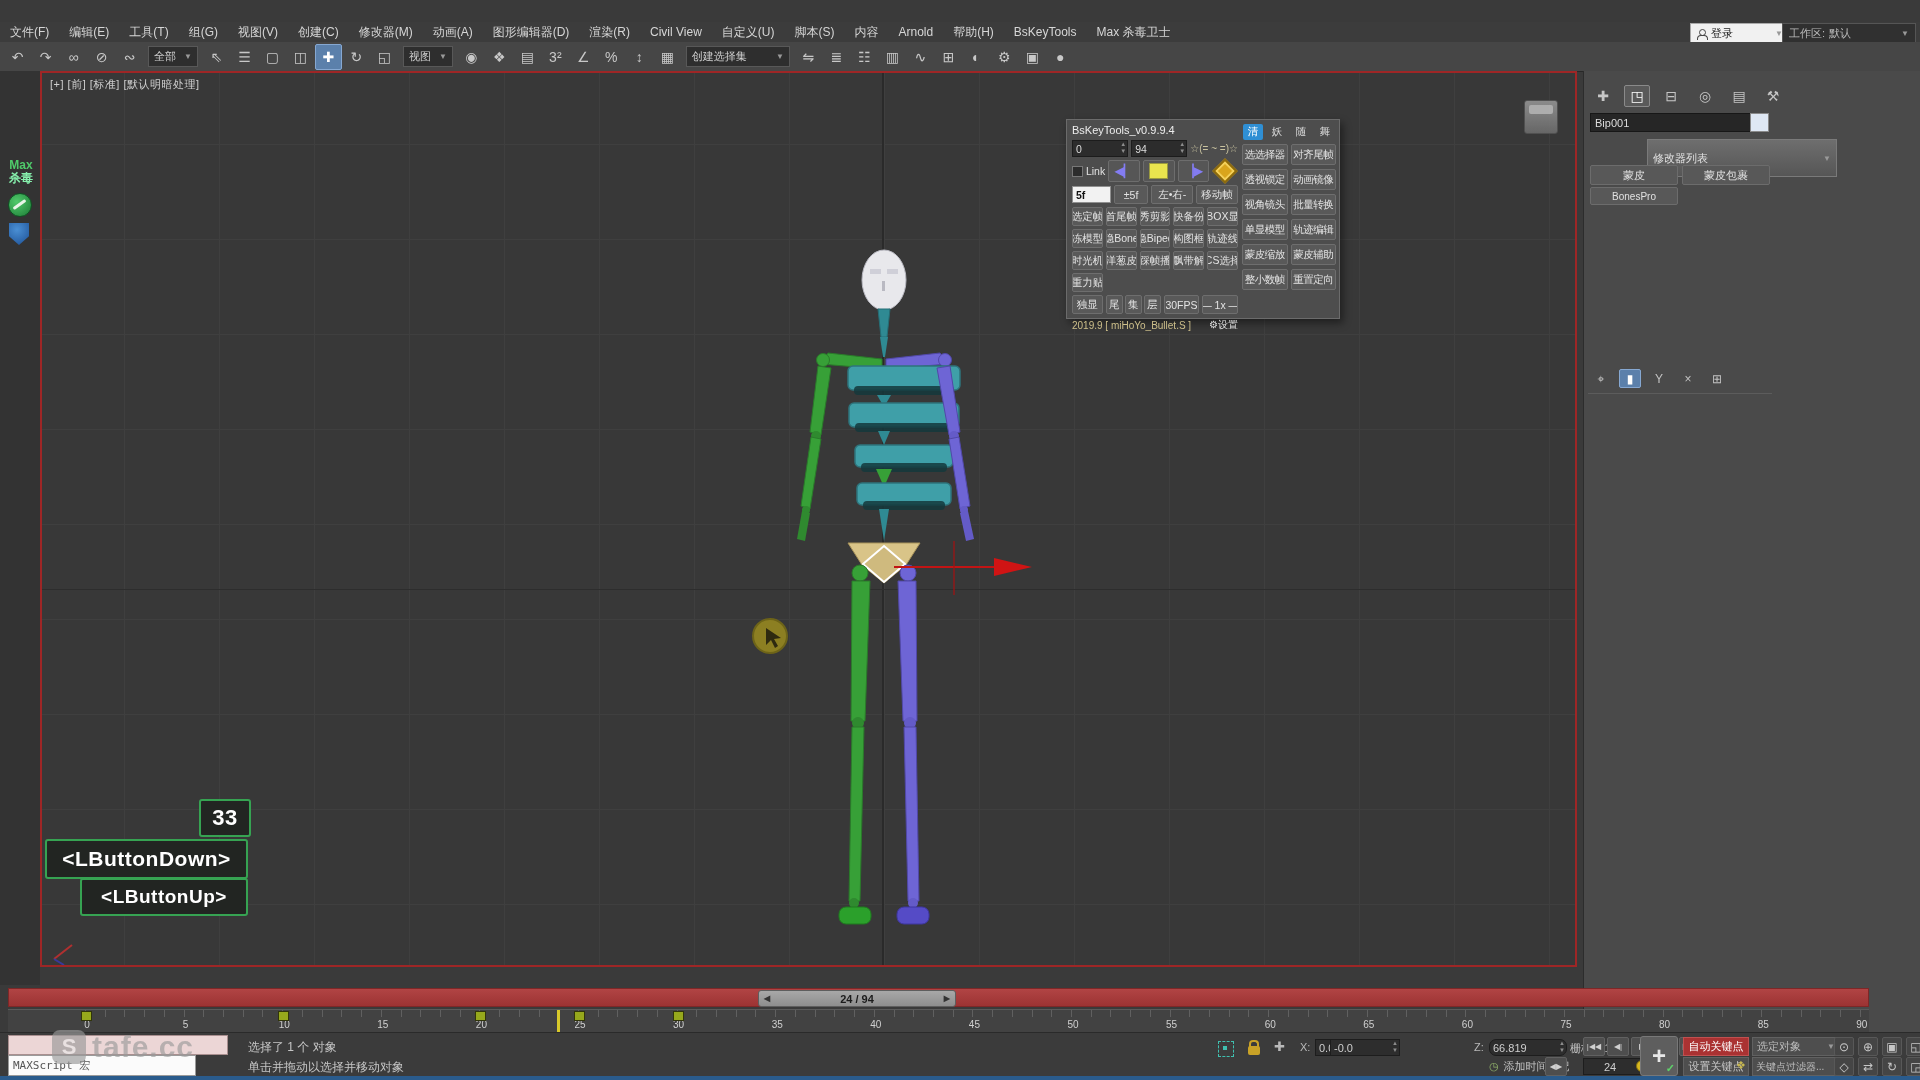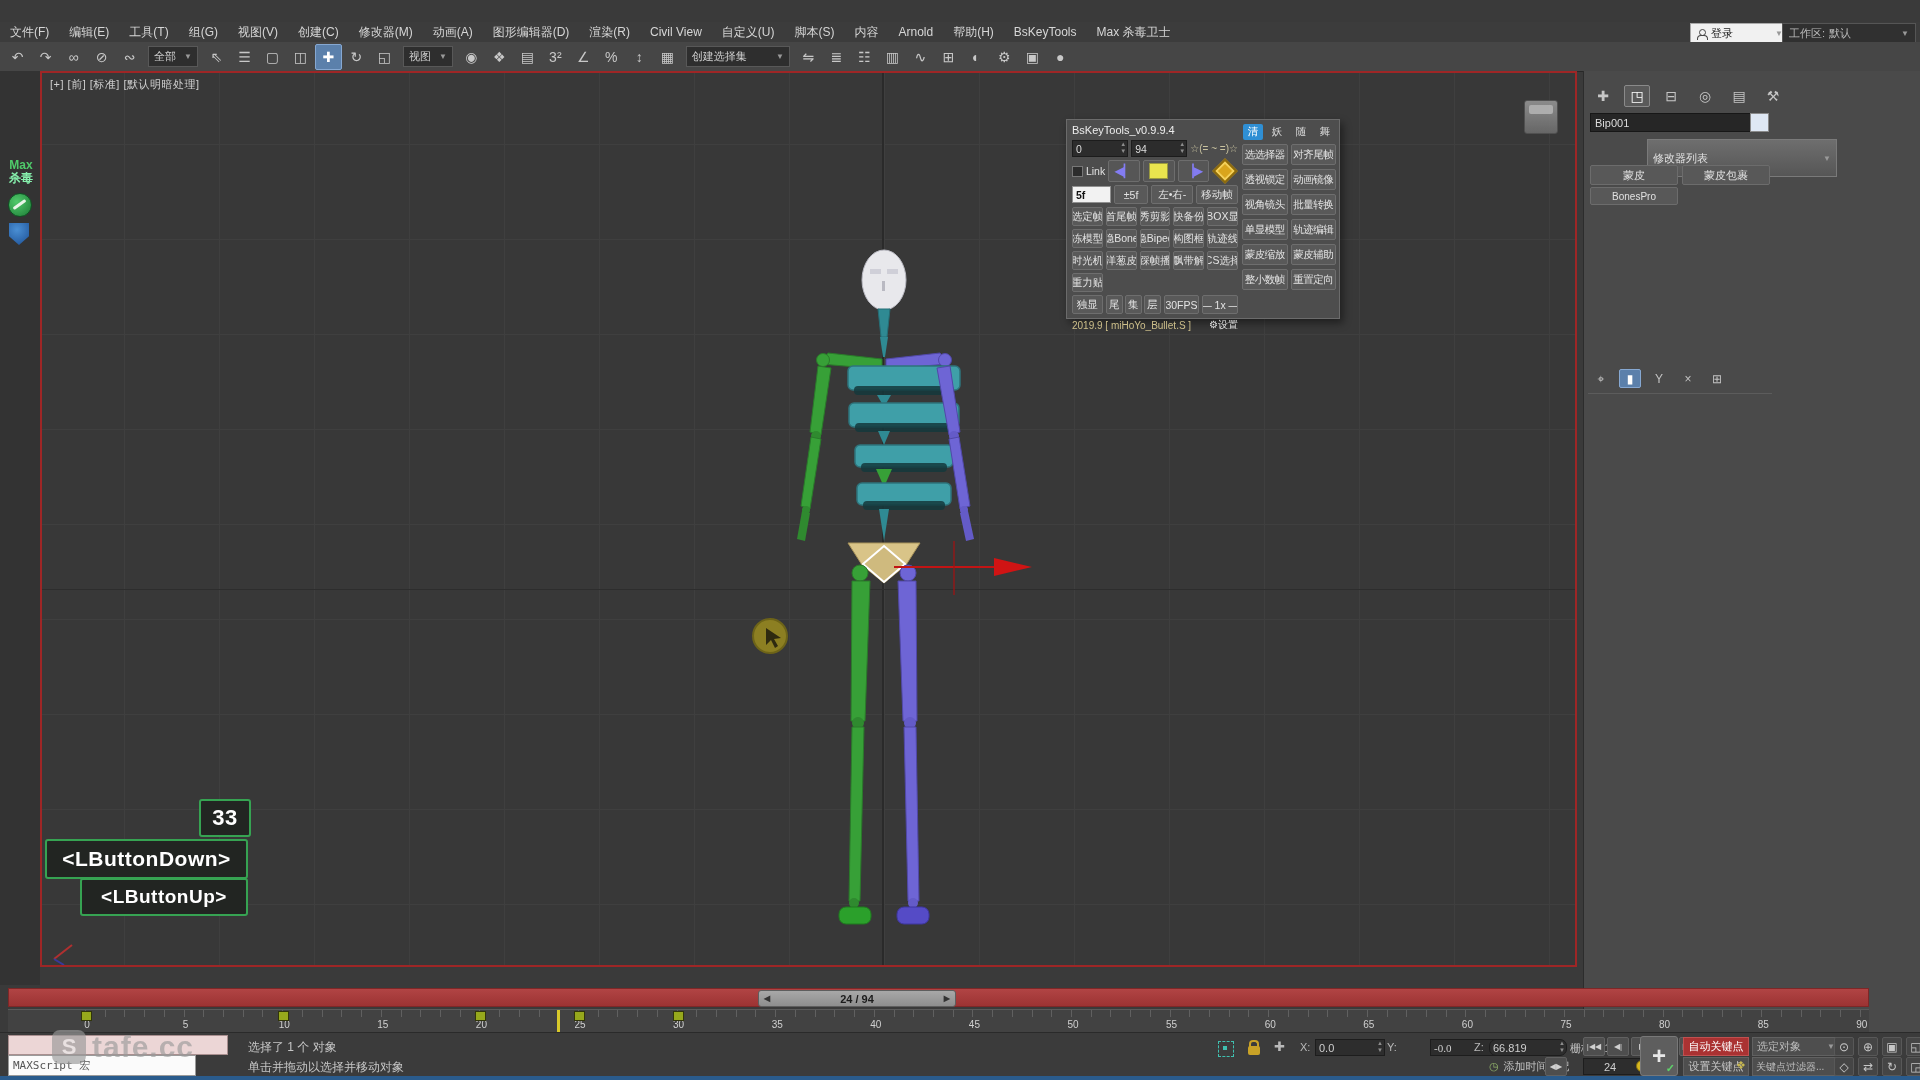--- a/index.html
+++ b/index.html
@@ -672,21 +672,21 @@
     <div class="abs sel-region"></div>
     <div class="abs lockicon"></div>
     <div class="abs gizmoicon">✚</div>
 
     <span class="abs coordlbl" style="left:1300px;">X:</span>
     <span class="coordfld" style="left:1315px;">
         <span>0.0</span>
         <i>▲<br>▼</i>
       </span>
     <span class="abs coordlbl" style="left:1387px;">Y:</span>
-    <span class="coordfld" style="left:1430px;font-family:Liberation Serif, serif;">
+    <span class="coordfld" style="left:1330px;">
         <span>-0.0</span>
         <i>▲<br>▼</i>
       </span>
     <span class="abs coordlbl" style="left:1474px;">Z:</span>
     <span class="coordfld" style="left:1489px;width:70px;border-radius:7px;">
         <span>66.819</span>
         <i>▲<br>▼</i>
       </span>
 
     <span class="abs gridlbl" style="left:1570px;top:8px;">栅格 = 10.0</span>

